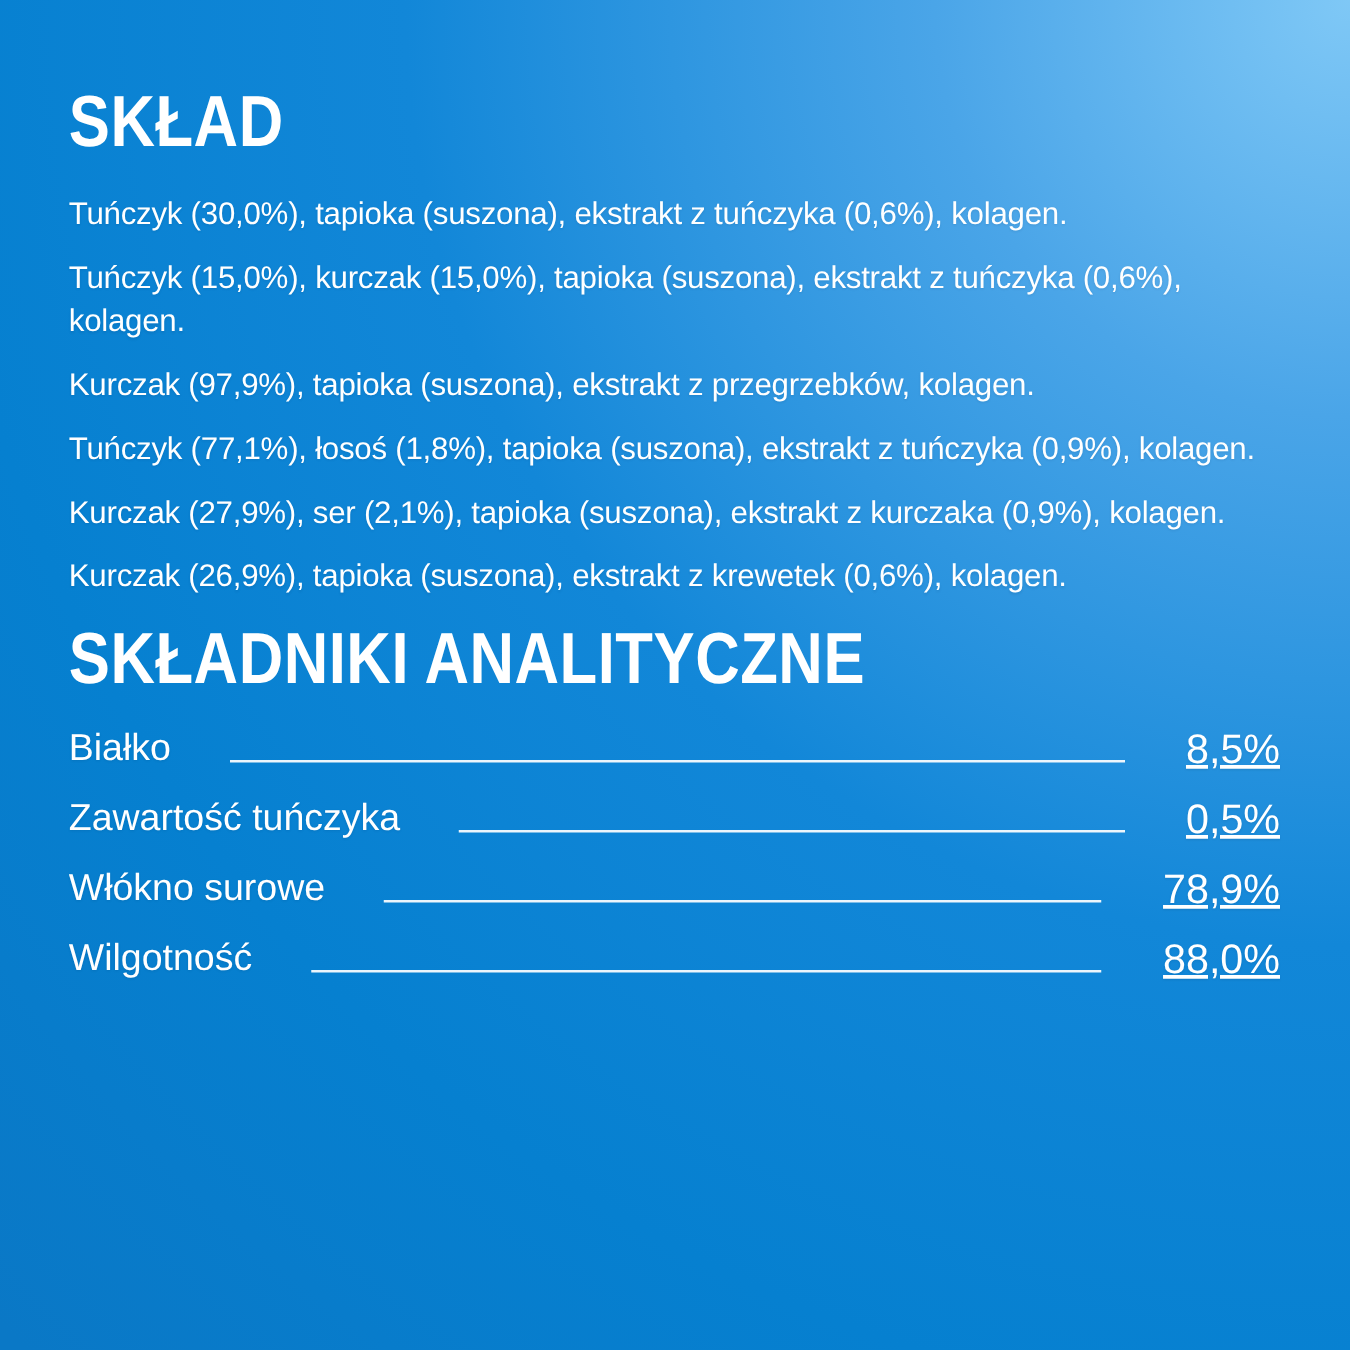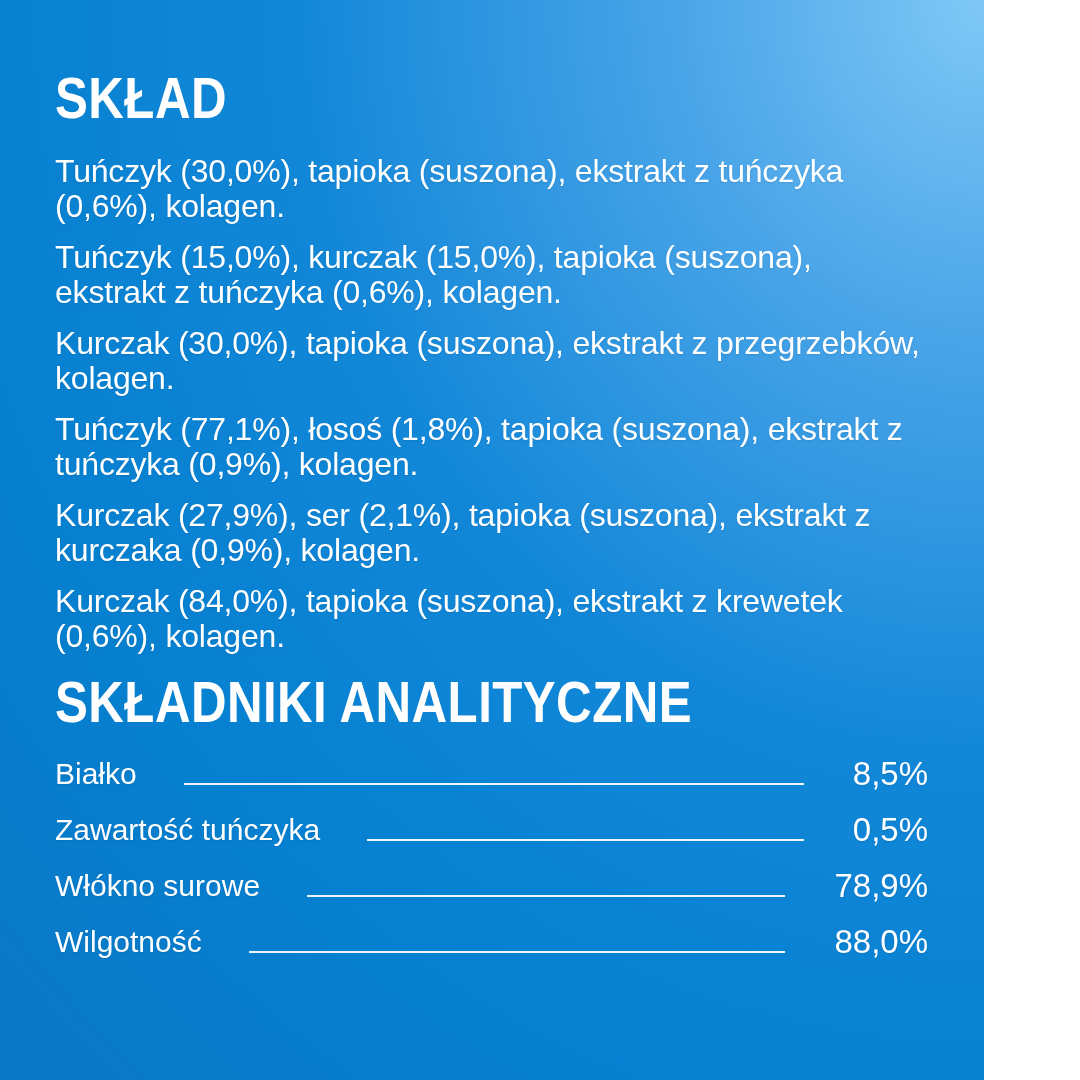--- a/index.html
+++ b/index.html
@@ -5,21 +5,21 @@
   html, body { margin: 0; padding: 0; }
   body {
     width: 1080px;
     height: 1080px;
     overflow: hidden;
     font-family: "Liberation Sans", sans-serif;
     -webkit-font-smoothing: antialiased;
   }
   .page {
     box-sizing: border-box;
-    width: 984px;
+    width: 1080px;
     height: 1080px;
     padding: 58px 56px 0 55px;
     background: radial-gradient(140% 140% at 100% 0%,
       #7fc8f6 0%, #4aa5e8 22%, #1287d8 50%, #0680d0 75%, #0a78c6 100%);
     color: #ffffff;
   }
   .display-title {
     margin: 0;
     font-size: 58px;
     line-height: 64px;
@@ -30,21 +30,21 @@
   .display-title .squeeze {
     display: inline-block;
     transform: scaleX(0.85);
     transform-origin: left center;
   }
   .title-comp { margin-top: 8px; margin-bottom: 24px; }
   .title-anal { margin-bottom: 20px; }
   .ingredients p {
     margin: 0 0 16px 0;
     max-width: 990px;
-    font-size: 32px;
+    font-size: 25px;
     line-height: 35px;
     letter-spacing: -0.2px;
     text-shadow: 0 1px 2px rgba(0, 40, 80, 0.12);
   }
   .analytical-row {
     display: flex;
     align-items: flex-end;
     margin-bottom: 16px;
     height: 40px;
     gap: 29px;
@@ -60,36 +60,37 @@
     border-bottom: 2.5px solid rgba(255, 255, 255, 0.92);
     margin: 0 20px 9px 18px;
     height: 0;
   }
   .analytical-row .value {
     font-size: 33px;
     line-height: 40px;
     white-space: nowrap;
     text-align: right;
     text-shadow: 0 1px 2px rgba(0, 40, 80, 0.12);
+    text-decoration: underline;
   }
 </style>
 </head>
 <body>
 
 <div class="page">
 
   <h1 class="display-title title-comp"><span class="squeeze">SKŁAD</span></h1>
 
   <div class="ingredients">
     <p>Tuńczyk (30,0%), tapioka (suszona), ekstrakt z tuńczyka (0,6%), kolagen.</p>
     <p>Tuńczyk (15,0%), kurczak (15,0%), tapioka (suszona), ekstrakt z tuńczyka (0,6%), kolagen.</p>
-    <p>Kurczak (30,0%), tapioka (suszona), ekstrakt z przegrzebków, kolagen.</p>
+    <p>Kurczak (97,9%), tapioka (suszona), ekstrakt z przegrzebków, kolagen.</p>
     <p>Tuńczyk (77,1%), łosoś (1,8%), tapioka (suszona), ekstrakt z tuńczyka (0,9%), kolagen.</p>
     <p>Kurczak (27,9%), ser (2,1%), tapioka (suszona), ekstrakt z kurczaka (0,9%), kolagen.</p>
-    <p>Kurczak (84,0%), tapioka (suszona), ekstrakt z krewetek (0,6%), kolagen.</p>
+    <p>Kurczak (26,9%), tapioka (suszona), ekstrakt z krewetek (0,6%), kolagen.</p>
   </div>
 
   <h1 class="display-title title-anal"><span class="squeeze">SKŁADNIKI ANALITYCZNE</span></h1>
 
   <div class="analytical-table">
 
     <div class="analytical-row">
       <span class="label">Białko</span>
       <span class="leader"></span>
       <span class="value">8,5%</span>

